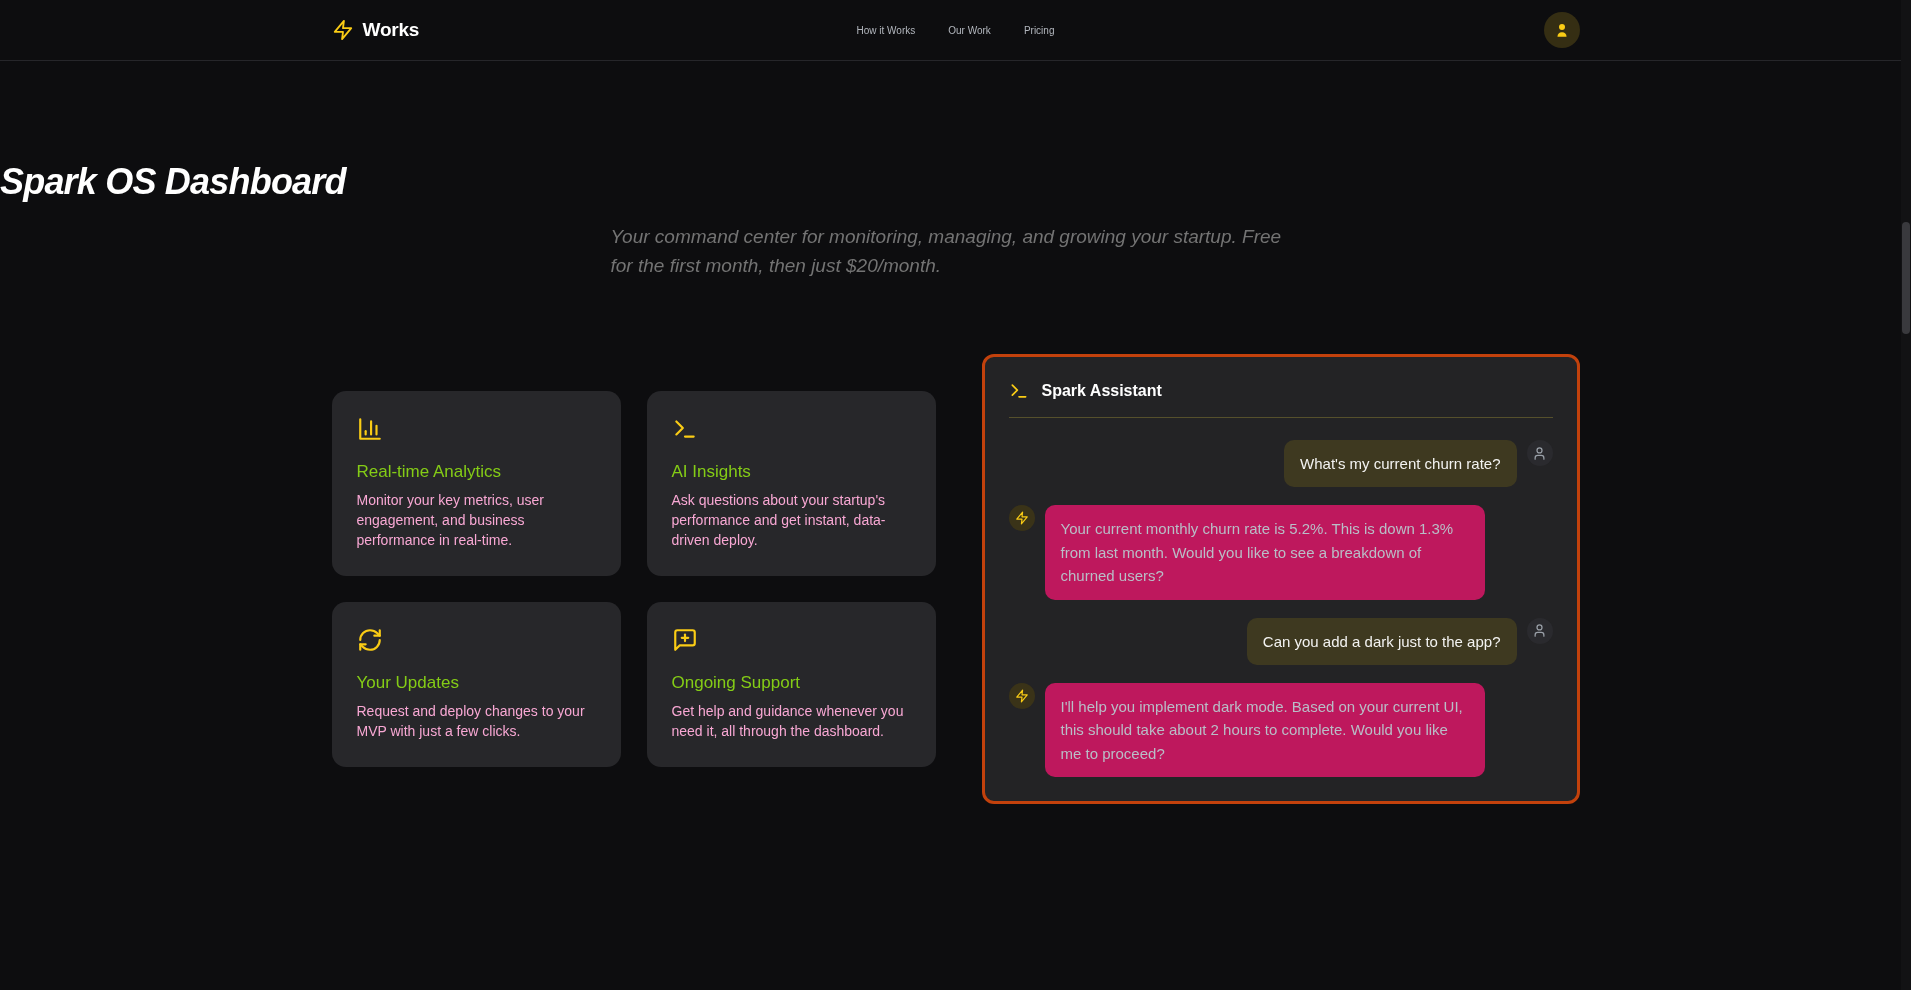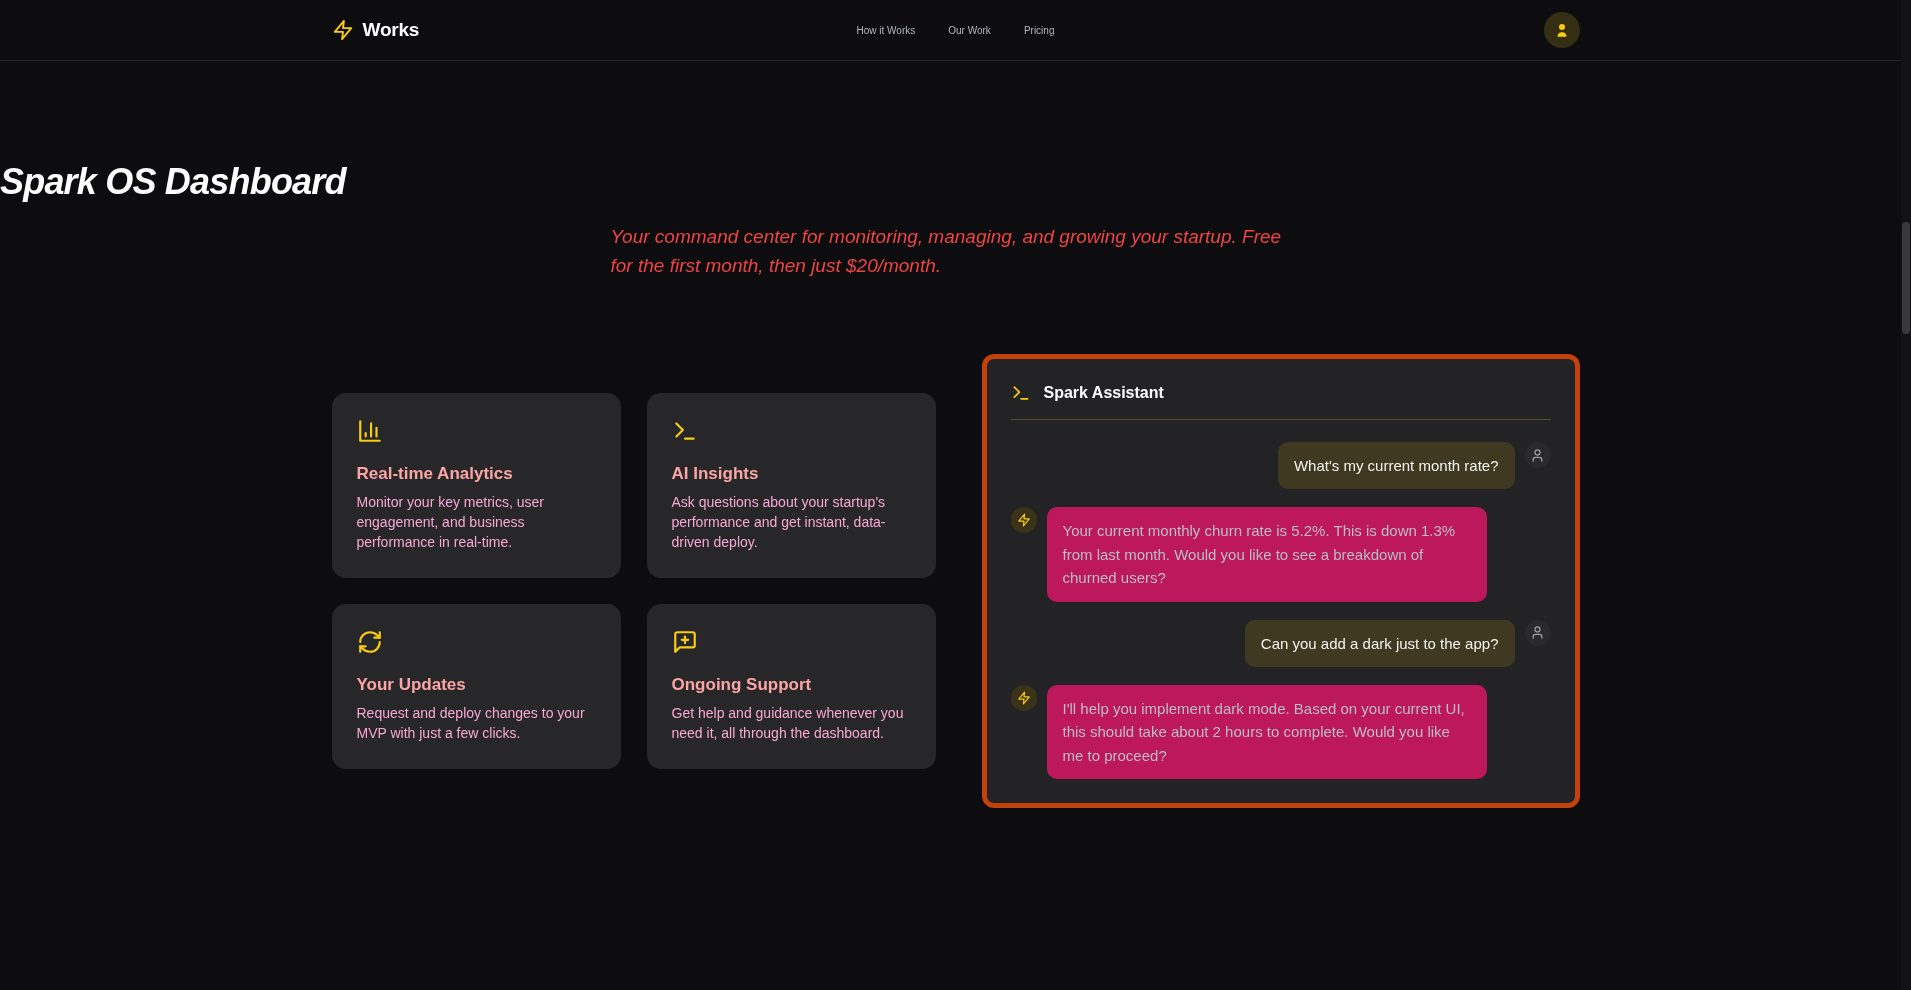--- a/index.html
+++ b/index.html
@@ -40,50 +40,50 @@
     color: #facc15;
   }
 
   
   .hero { text-align: left; padding-top: 100px; font-style: italic; }
   .hero-title {
     font-size: 36px; font-weight: bold; letter-spacing: -0.8px; color: #ffffff;
   }
   .hero-subtitle {
     margin: 20px auto 0; max-width: 690px;
-    font-size: 19px; line-height: 1.5; color: #ef4444;
+    font-size: 19px; line-height: 1.5; color: #737373;
   }
 
   
   .content-row {
     width: 1248px; margin: 74px auto 0;
     display: flex; gap: 46px; align-items: center;
   }
 
   
   .features-grid {
     width: 604px; flex: none;
     display: grid; grid-template-columns: 289px 289px; gap: 26px;
   }
   .feature-card {
     background: #27272a; border-radius: 14px; padding: 25px;
   }
   .feature-icon { color: #facc15; display: inline-flex; }
   .feature-title {
-    margin-top: 16px; font-size: 17px; font-weight: bold; color: #fca5a5;
+    margin-top: 16px; font-size: 17px; font-weight: normal; color: #84cc16;
   }
   .feature-desc {
     margin-top: 9px; font-size: 14px; line-height: 1.42; color: #f9a8d4;
   }
 
   
   .chat-panel {
     width: 598px; flex: none;
     background: #232325;
-    border: 5px solid #c2410c;
+    border: 3px solid #c2410c;
     border-radius: 12px;
     padding: 24px;
   }
   .chat-header {
     display: flex; align-items: center; gap: 13px;
     padding-bottom: 16px; border-bottom: 1px solid #55502c;
     color: #facc15;
   }
   .chat-title { font-size: 16px; font-weight: bold; color: #fff; }
   .chat-messages {
@@ -217,21 +217,21 @@
               <polyline points="4 17 10 11 4 5"></polyline>
               <line x1="12" y1="19" x2="20" y2="19"></line>
             </svg>
         </span>
         <span class="chat-title">Spark Assistant</span>
       </div>
 
       <div class="chat-messages">
 
         <div class="msg-row user">
-          <div class="bubble user">What's my current month rate?</div>
+          <div class="bubble user">What's my current churn rate?</div>
           <div class="msg-avatar human">
             <span>
               <svg width="15" height="15" viewBox="0 0 24 24" fill="none" stroke="currentColor" stroke-width="2" stroke-linecap="round" stroke-linejoin="round">
                   <path d="M19 21v-2a4 4 0 0 0-4-4H9a4 4 0 0 0-4 4v2"></path>
                   <circle cx="12" cy="7" r="4"></circle>
                 </svg>
             </span>
           </div>
         </div>
 

